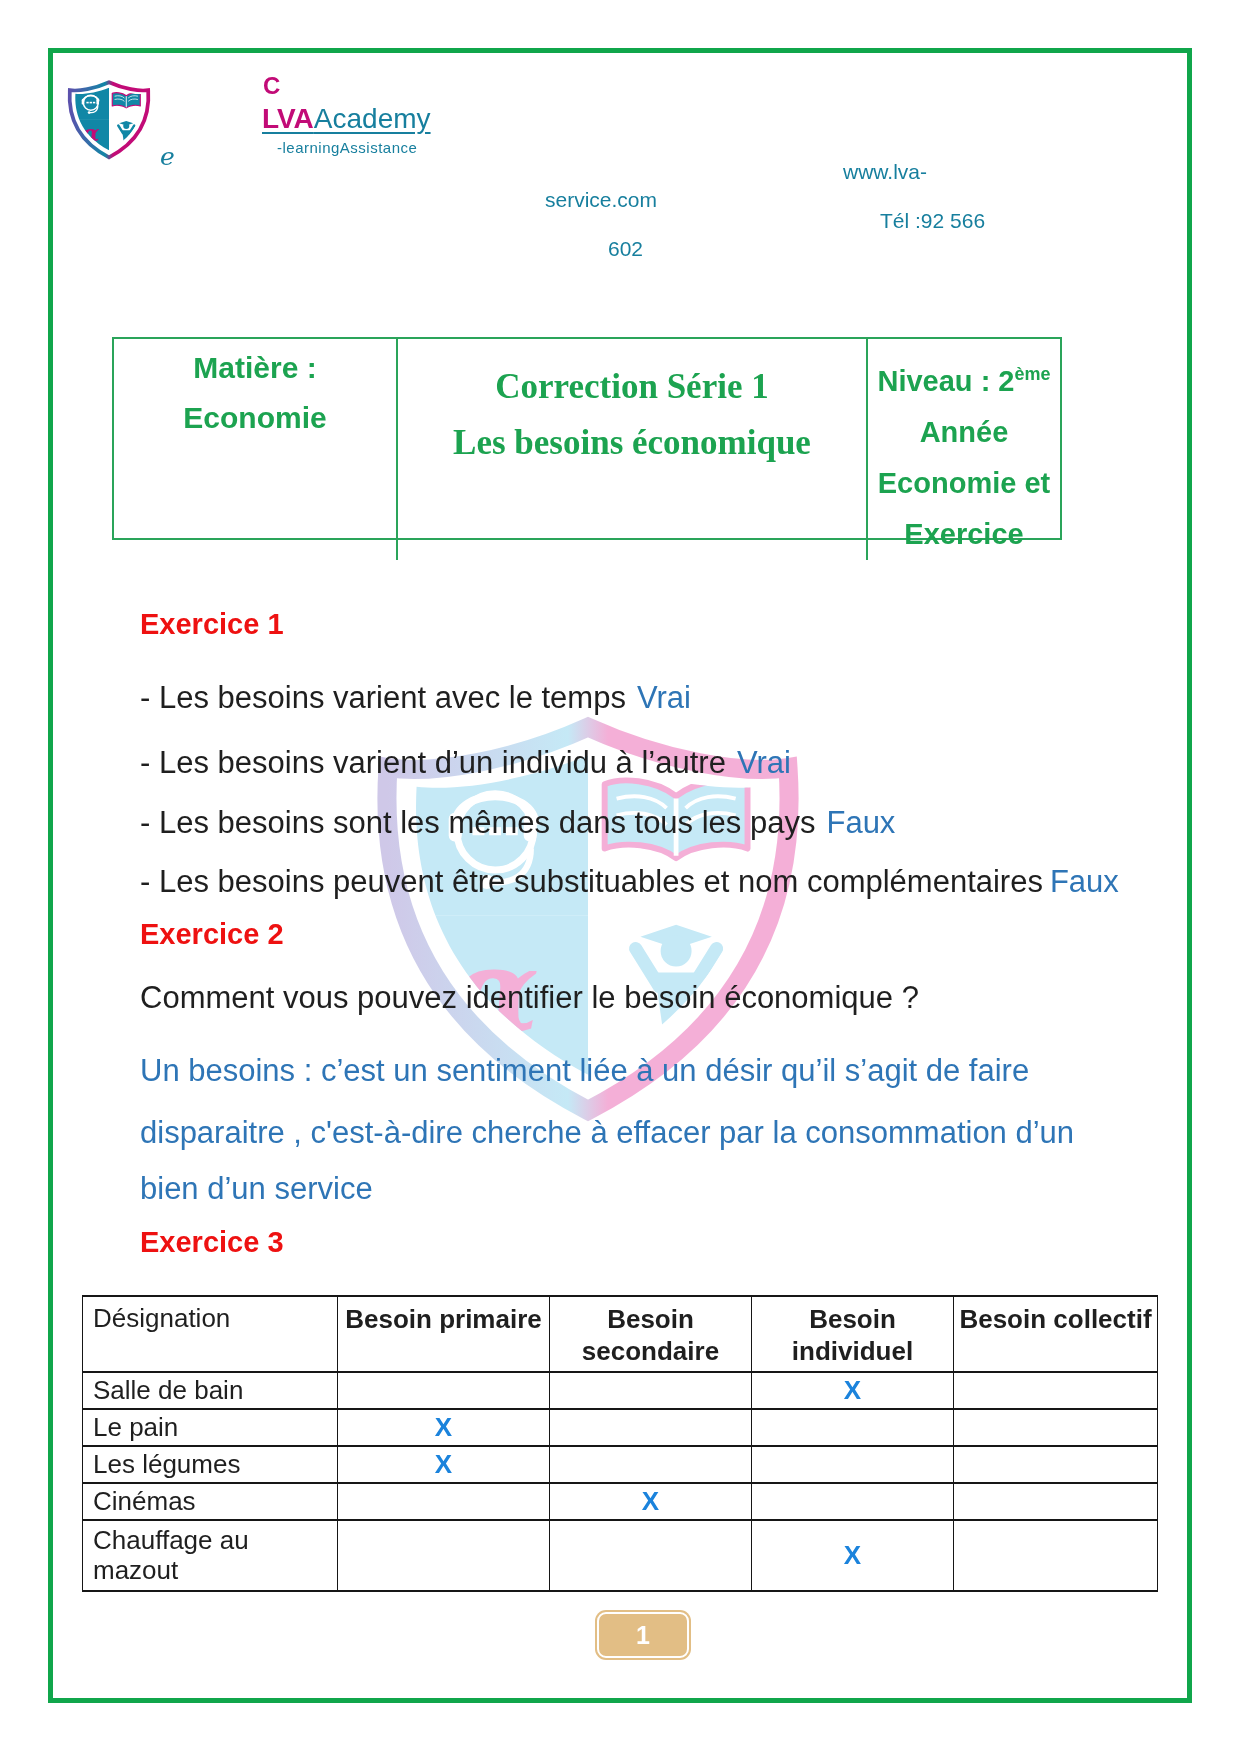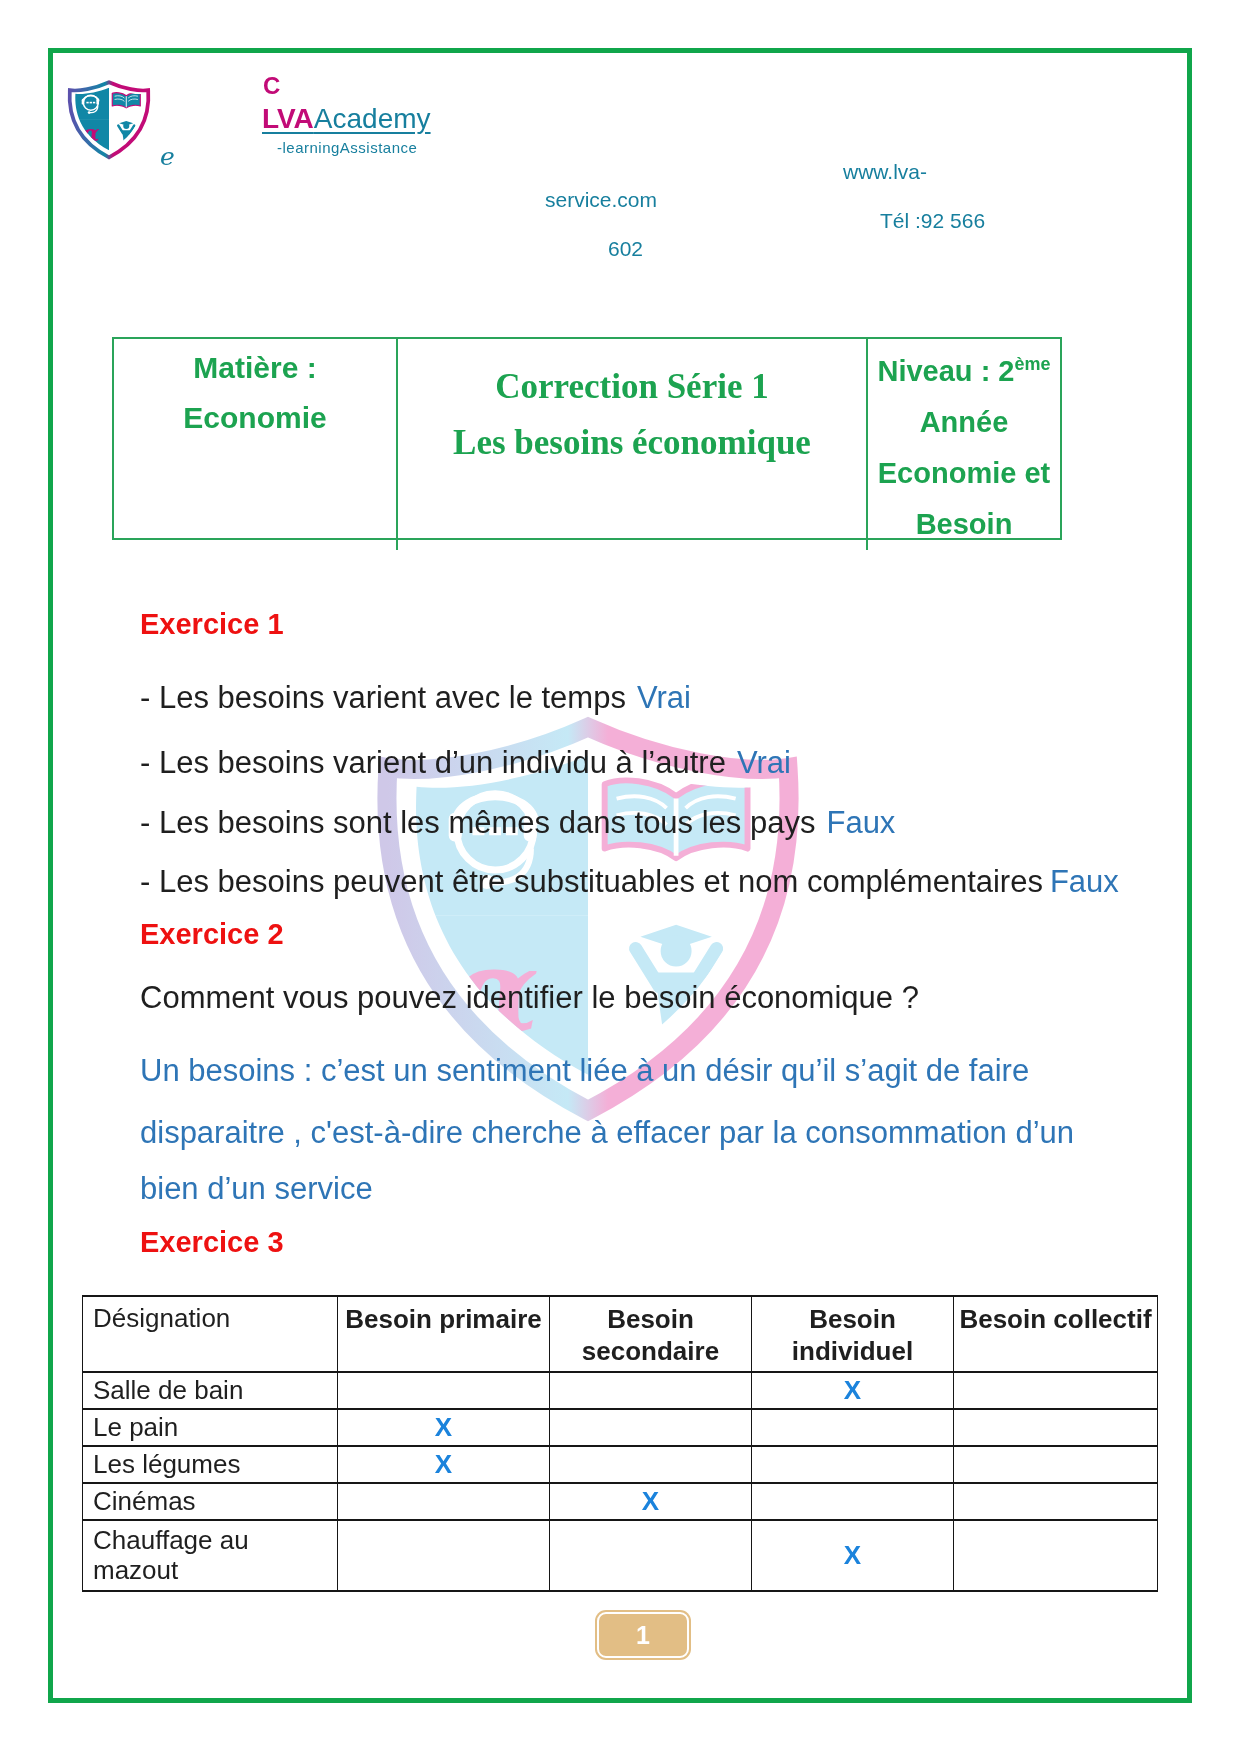--- a/index.html
+++ b/index.html
@@ -33,21 +33,21 @@
   
   .info-table{left:112px; top:337px; width:950px; height:203px;
        border:2px solid var(--table-green-border); display:grid;
        grid-template-columns:284px 470px 192px; z-index:2; background:transparent;}
   .info-cell{border-right:2px solid var(--table-green-border); text-align:center;
        color:var(--table-green); font-weight:bold;}
   .info-cell:last-child{border-right:none;}
   .cell-subject{font-size:30px; line-height:50px; padding-top:4px;}
   .cell-title{font-family:"Liberation Serif","DejaVu Serif",serif; font-size:35px;
        line-height:56px; padding-top:20px;}
-  .cell-level{font-size:29px; line-height:51px; text-align:center;}
+  .cell-level{font-size:29px; line-height:51px; padding-top:10px;text-align:center;}
   .cell-level sup{font-size:18px;}
   
   .watermark{left:338px; top:700px; width:500px; height:440px; z-index:1;}
   .watermark svg{width:100%; height:100%;}
   
   .ex-head{font-size:29px; font-weight:bold; color:var(--heading-red); z-index:2;}
   .body-line{font-size:31px; color:var(--text-dark); z-index:2; white-space:nowrap;}
   .ans{color:var(--answer-blue); margin-left:11px;}
   .blue-line{color:var(--answer-blue);}
   
@@ -171,21 +171,21 @@
     <div>Economie</div>
   </div>
   <div class="info-cell cell-title">
     <div>Correction Série 1</div>
     <div>Les besoins économique</div>
   </div>
   <div class="info-cell cell-level">
     <div><span>Niveau : 2</span><sup>ème</sup></div>
     <div>Année</div>
     <div>Economie et</div>
-    <div>Besoin</div>
+    <div>Exercice</div>
   </div>
 </div>
 
 <h2 class="abs ex-head" style="left:140px; top:608px;text-align:center;">Exercice 1</h2>
 <div class="abs body-line" style="left:140px; top:680px;"><span>- Les besoins varient avec le temps</span><span class="ans">Vrai</span></div>
 <div class="abs body-line" style="left:140px; top:745px;"><span>- Les besoins varient d’un individu à l’autre</span><span class="ans">Vrai</span></div>
 <div class="abs body-line" style="left:140px; top:805px;"><span>- Les besoins sont les mêmes dans tous les pays</span><span class="ans">Faux</span></div>
 <div class="abs body-line" style="left:140px; top:864px;"><span>- Les besoins peuvent être substituables et nom complémentaires</span><span class="ans" style="margin-left:7px;">Faux</span></div>
 
 <h2 class="abs ex-head" style="left:140px; top:918px;">Exercice 2</h2>

